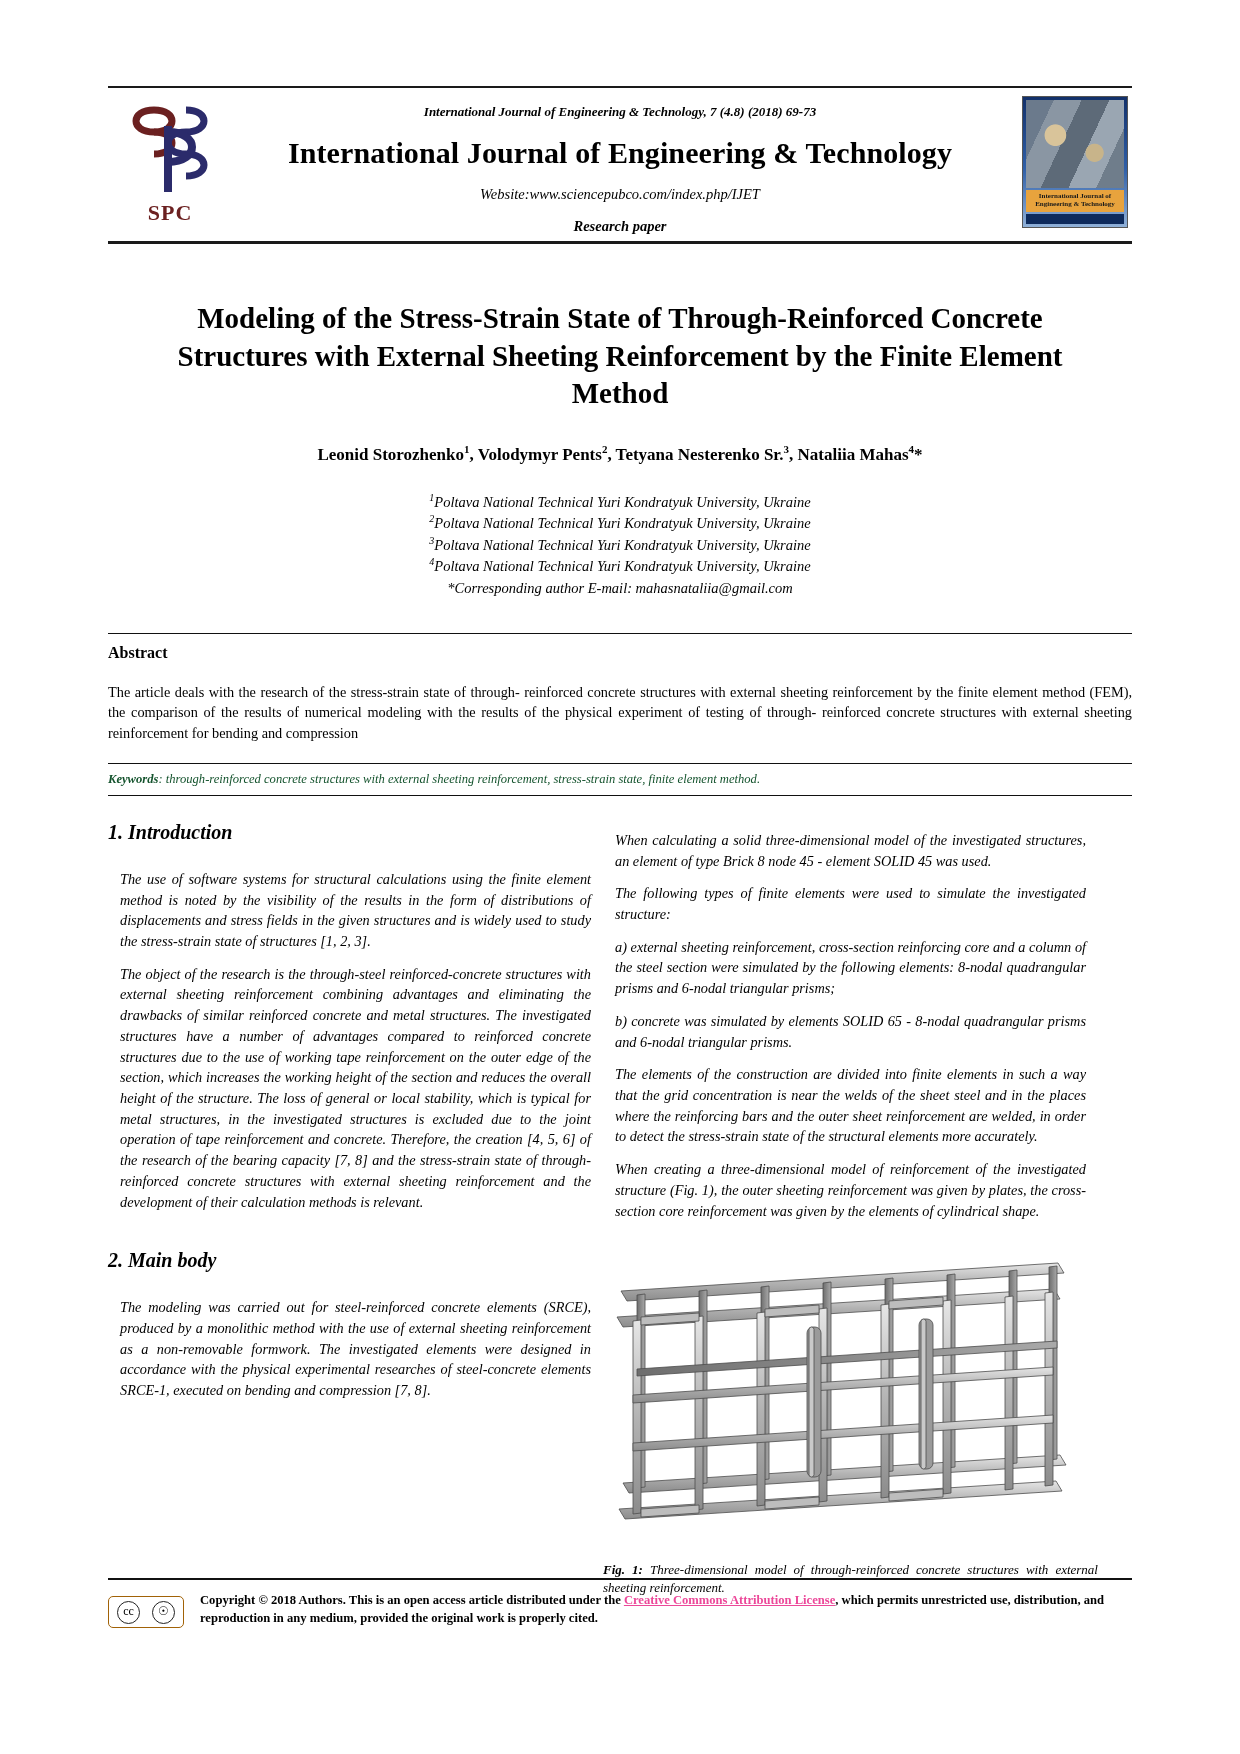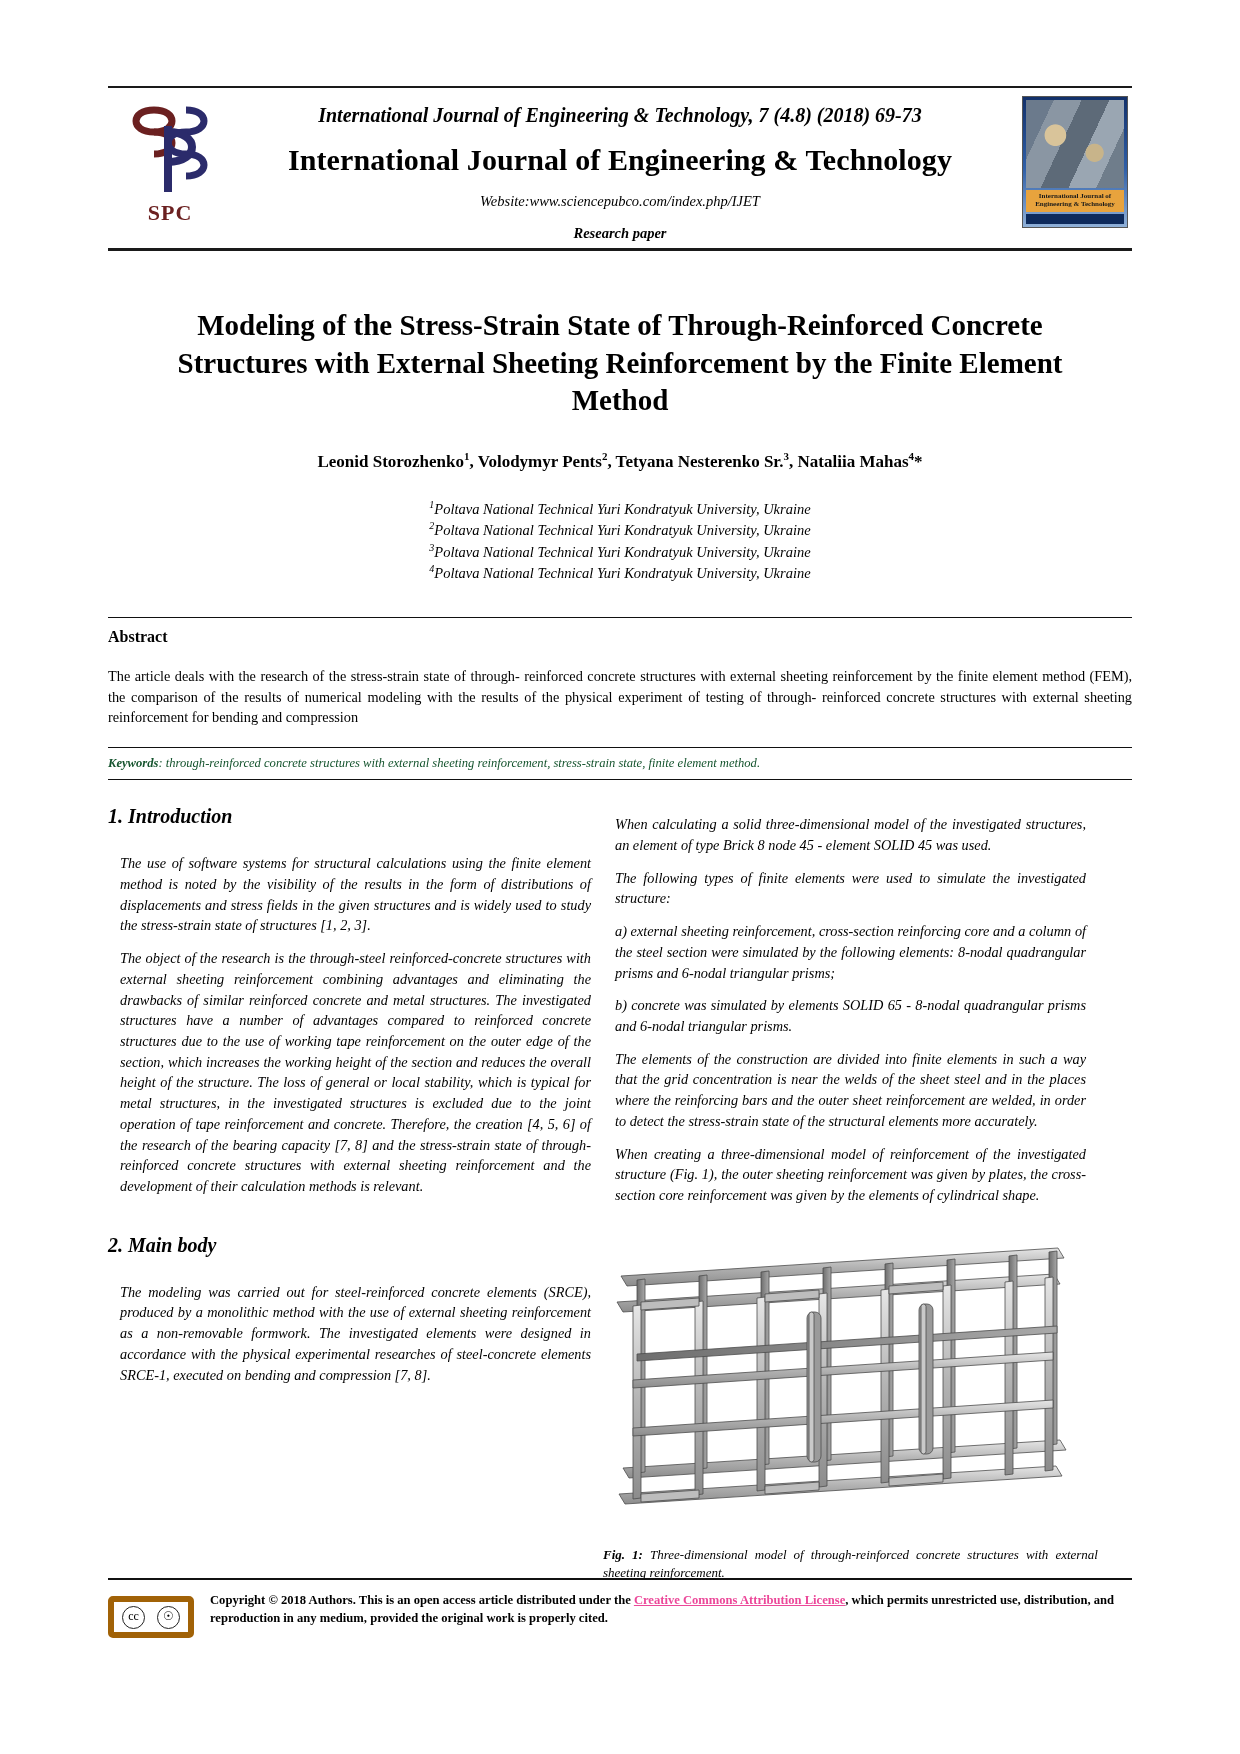--- a/index.html
+++ b/index.html
@@ -36,21 +36,21 @@
     min-height: 142px;
     box-sizing: border-box;
   }
   .masthead-center {
     text-align: center;
     padding: 0 120px;
   }
   .journal-line {
     font-style: italic;
     font-weight: bold;
-    font-size: 20px;
+    font-size: 13px;
     margin-top: 10px;
     color: #000;
   }
   .journal-title {
     font-weight: bold;
     font-size: 30px;
     margin-top: 16px;
     letter-spacing: 0.1px;
     color: #000;
   }
@@ -241,21 +241,21 @@
     top: 1578px;
     width: 1024px;
     border-top: 2px solid #111;
     padding-top: 12px;
     display: flex;
     gap: 16px;
   }
   .cc-badge {
     width: 74px;
     height: 30px;
-    border: 6px solid #a16207;
+    border: 1px solid #a16207;
     border-radius: 5px;
     display: flex;
     align-items: center;
     justify-content: center;
     gap: 12px;
     flex: none;
     margin-top: 4px;
     background: #fff;
   }
   .cc-circle {
@@ -319,20 +319,21 @@
     </div>
 
     <div class="title-block">
       <div class="paper-title">Modeling of the Stress-Strain State of Through-Reinforced Concrete Structures with External Sheeting Reinforcement by the Finite Element Method</div>
       <div class="authors">Leonid Storozhenko<sup>1</sup>, Volodymyr Pents<sup>2</sup>, Tetyana Nesterenko Sr.<sup>3</sup>, Nataliia Mahas<sup>4</sup>*</div>
       <div class="affiliations">
         <div><sup>1</sup><span>Poltava National Technical Yuri Kondratyuk University, Ukraine</span></div>
         <div><sup>2</sup><span>Poltava National Technical Yuri Kondratyuk University, Ukraine</span></div>
         <div><sup>3</sup><span>Poltava National Technical Yuri Kondratyuk University, Ukraine</span></div>
         <div><sup>4</sup><span>Poltava National Technical Yuri Kondratyuk University, Ukraine</span></div>
+        <div class="corresponding">*Corresponding author E-mail: mahasnataliia@gmail.com</div>
       </div>
     </div>
 
     <div class="rule"></div>
     <div class="abstract-head">Abstract</div>
     <div class="abstract-body">The article deals with the research of the stress-strain state of through- reinforced concrete structures with external sheeting reinforcement by the finite element method (FEM), the comparison of the results of numerical modeling with the results of the physical experiment of testing of through- reinforced concrete structures with external sheeting reinforcement for bending and compression</div>
     <div class="keywords-rule"></div>
     <div class="keywords"><b>Keywords</b><span>: through-reinforced concrete structures with external sheeting reinforcement, stress-strain state, finite element method.</span></div>
     <div class="keywords-rule-bottom"></div>
 

